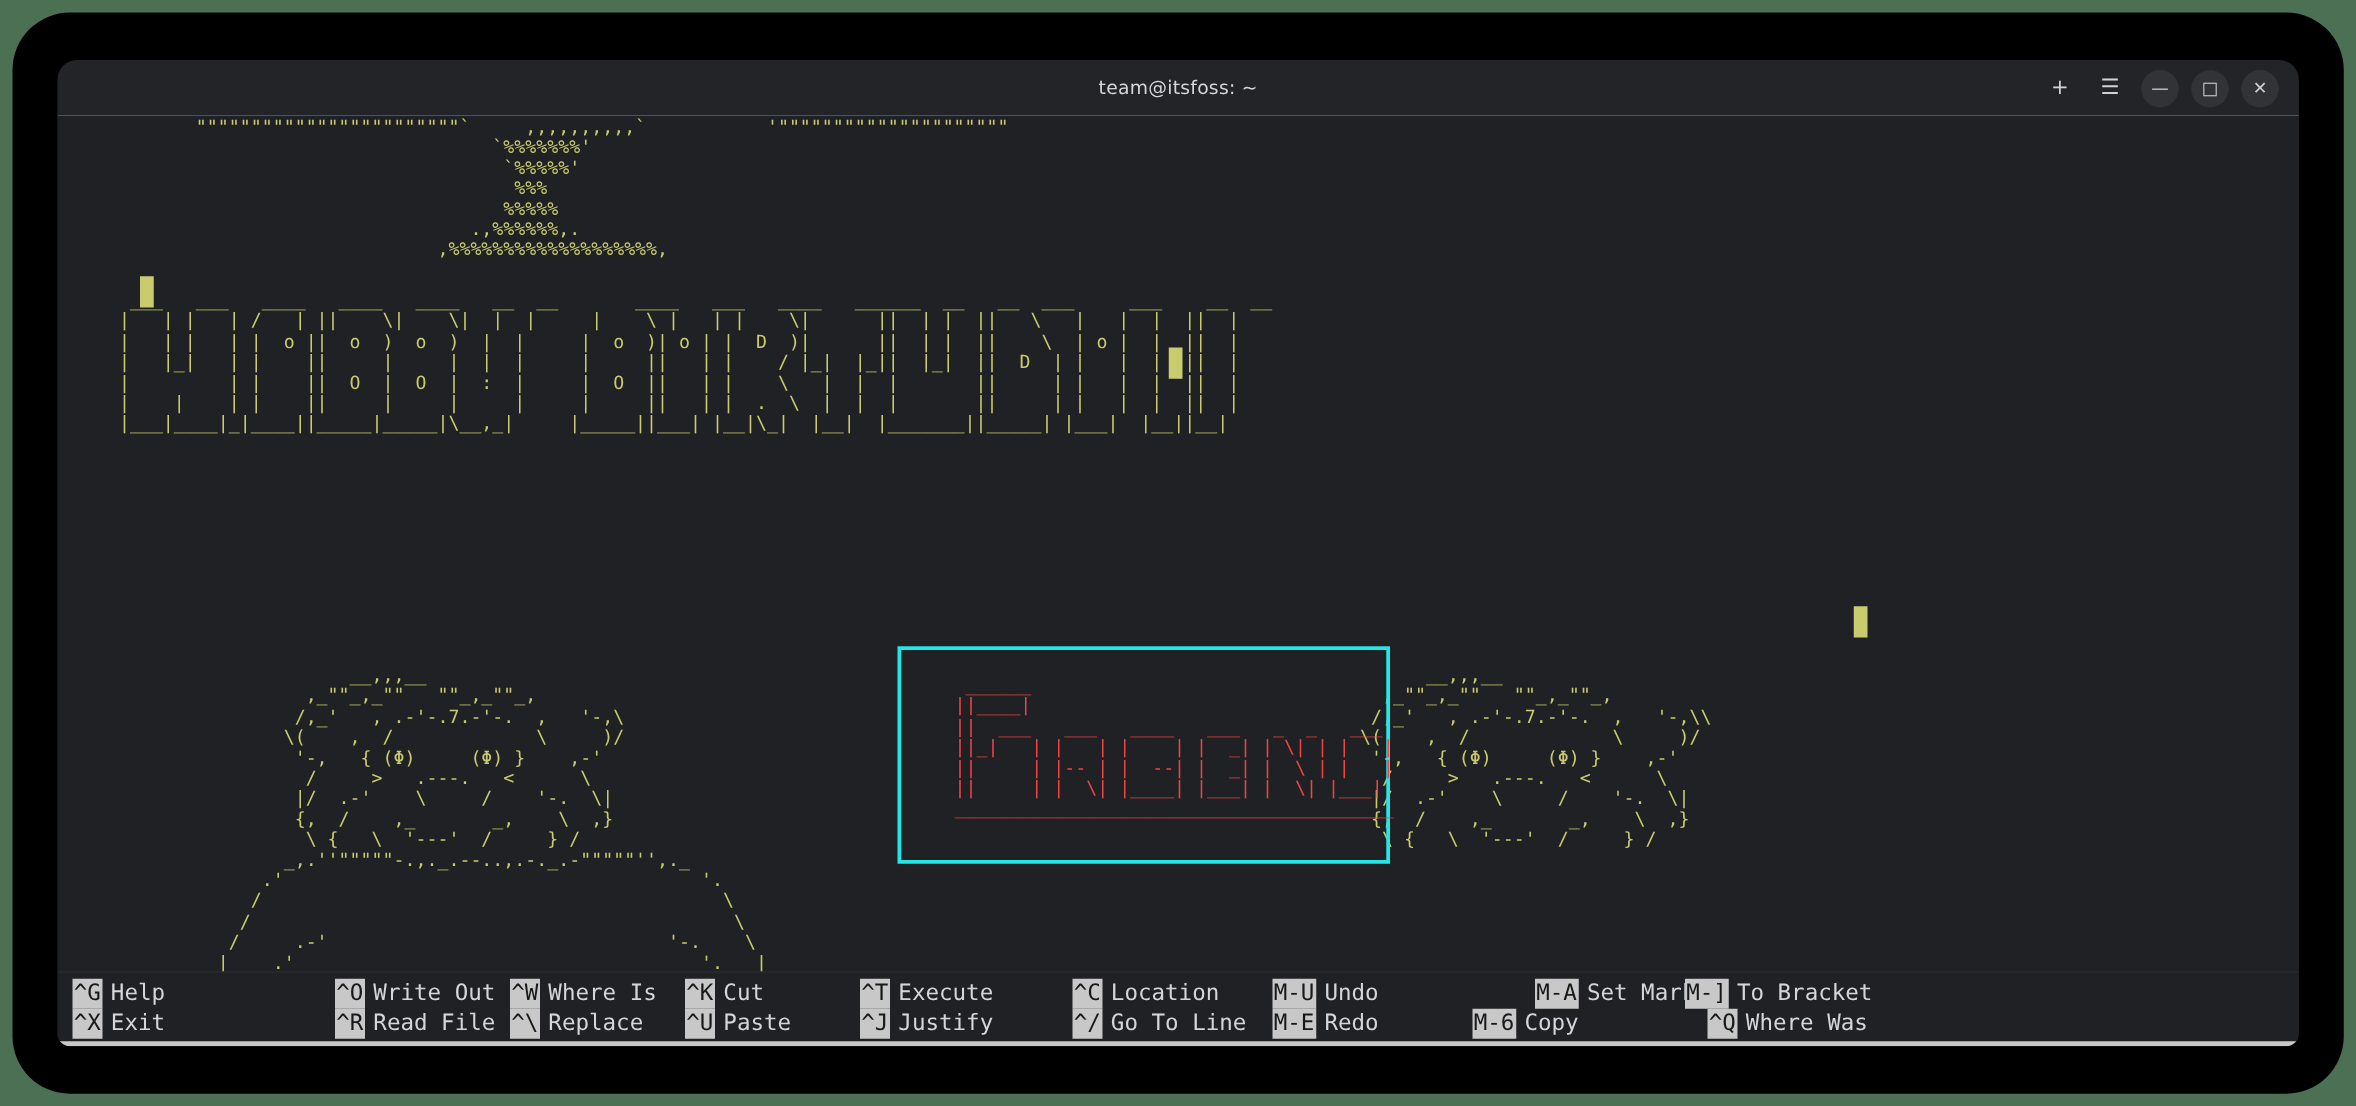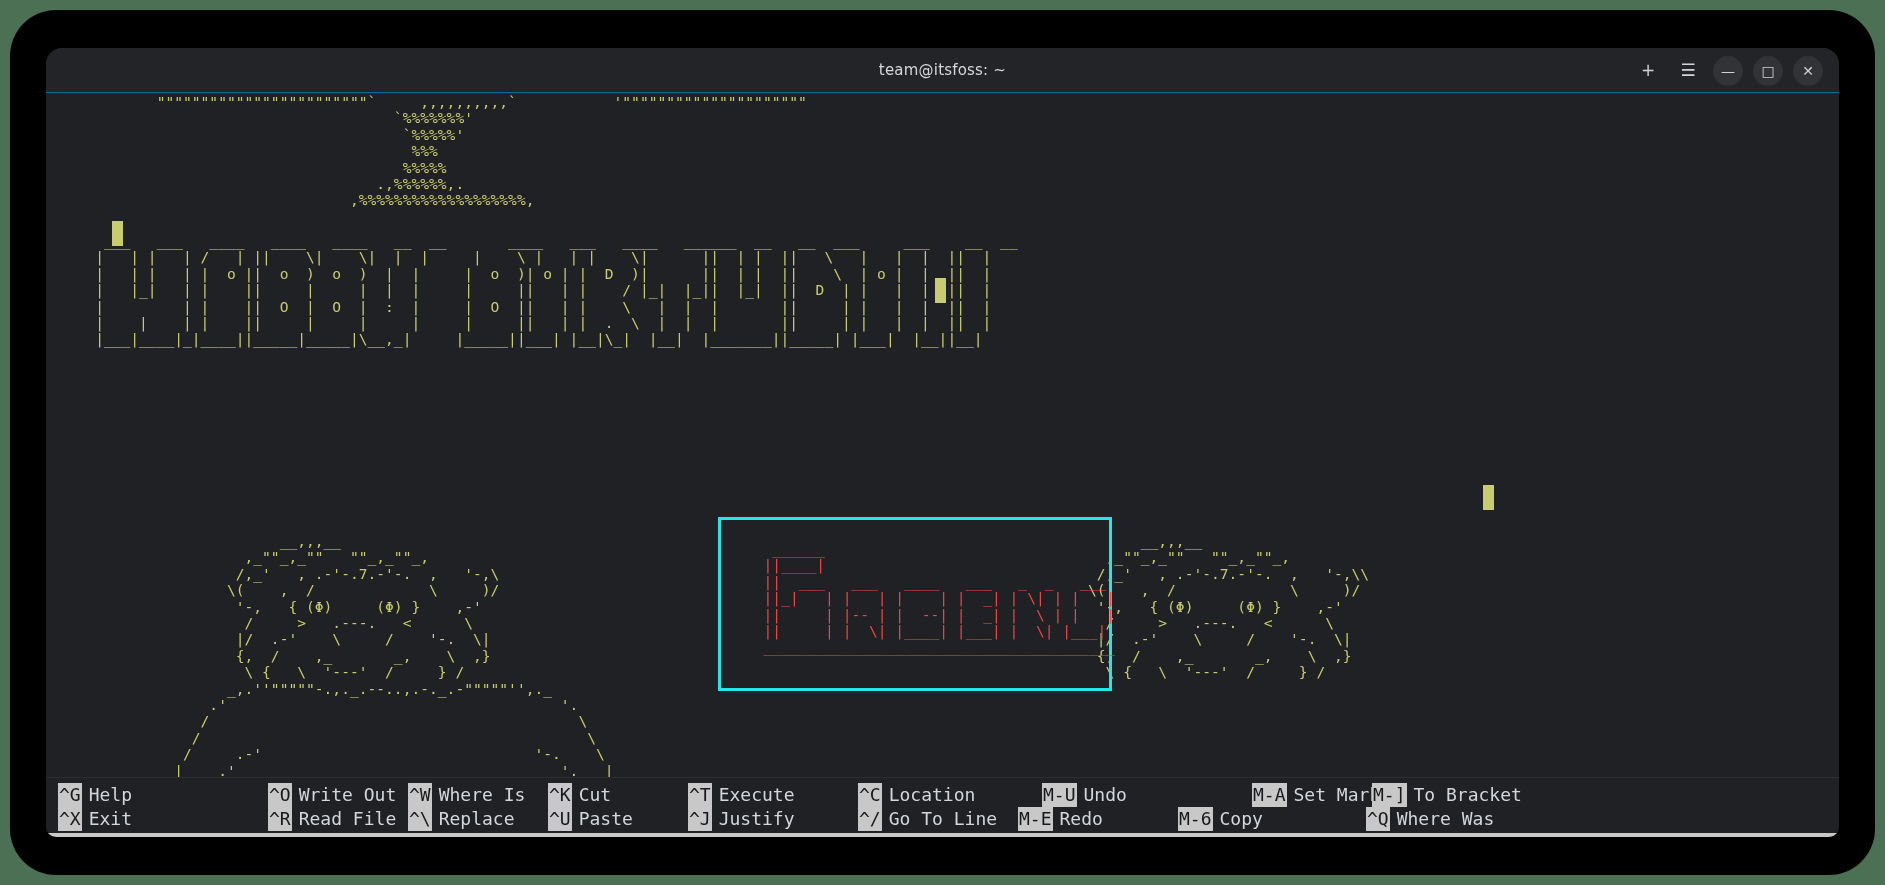--- a/index.html
+++ b/index.html
@@ -282,21 +282,21 @@
     </div>
 
     <div id="help">
         <div class="help-row">
           <div class="help-cell" style="width: 210px;"><span class="key">^G</span><span class="lbl">Help</span></div>
           <div class="help-cell" style="width: 140px;"><span class="key">^O</span><span class="lbl">Write Out</span></div>
           <div class="help-cell" style="width: 140px;"><span class="key">^W</span><span class="lbl">Where Is</span></div>
           <div class="help-cell" style="width: 140px;"><span class="key">^K</span><span class="lbl">Cut</span></div>
           <div class="help-cell" style="width: 170px;"><span class="key">^T</span><span class="lbl">Execute</span></div>
           <div class="help-cell" style="width: 160px;"><span class="key">^C</span><span class="lbl">Location</span></div>
-          <div class="help-cell" style="width: 170px; margin-left: 24px;"><span class="key">M-U</span><span class="lbl">Undo</span></div>
+          <div class="help-cell" style="width: 170px;"><span class="key">M-U</span><span class="lbl">Undo</span></div>
           <div class="help-cell" style="width: 160px; padding-left: 40px;"><span class="key">M-A</span><span class="lbl">Set Mark</span></div>
           <div class="help-cell" style="width: auto;"><span class="key">M-]</span><span class="lbl">To Bracket</span></div>
         </div>
         <div class="help-row">
           <div class="help-cell" style="width: 210px;"><span class="key">^X</span><span class="lbl">Exit</span></div>
           <div class="help-cell" style="width: 140px;"><span class="key">^R</span><span class="lbl">Read File</span></div>
           <div class="help-cell" style="width: 140px;"><span class="key">^\</span><span class="lbl">Replace</span></div>
           <div class="help-cell" style="width: 140px;"><span class="key">^U</span><span class="lbl">Paste</span></div>
           <div class="help-cell" style="width: 170px;"><span class="key">^J</span><span class="lbl">Justify</span></div>
           <div class="help-cell" style="width: 160px;"><span class="key">^/</span><span class="lbl">Go To Line</span></div>

